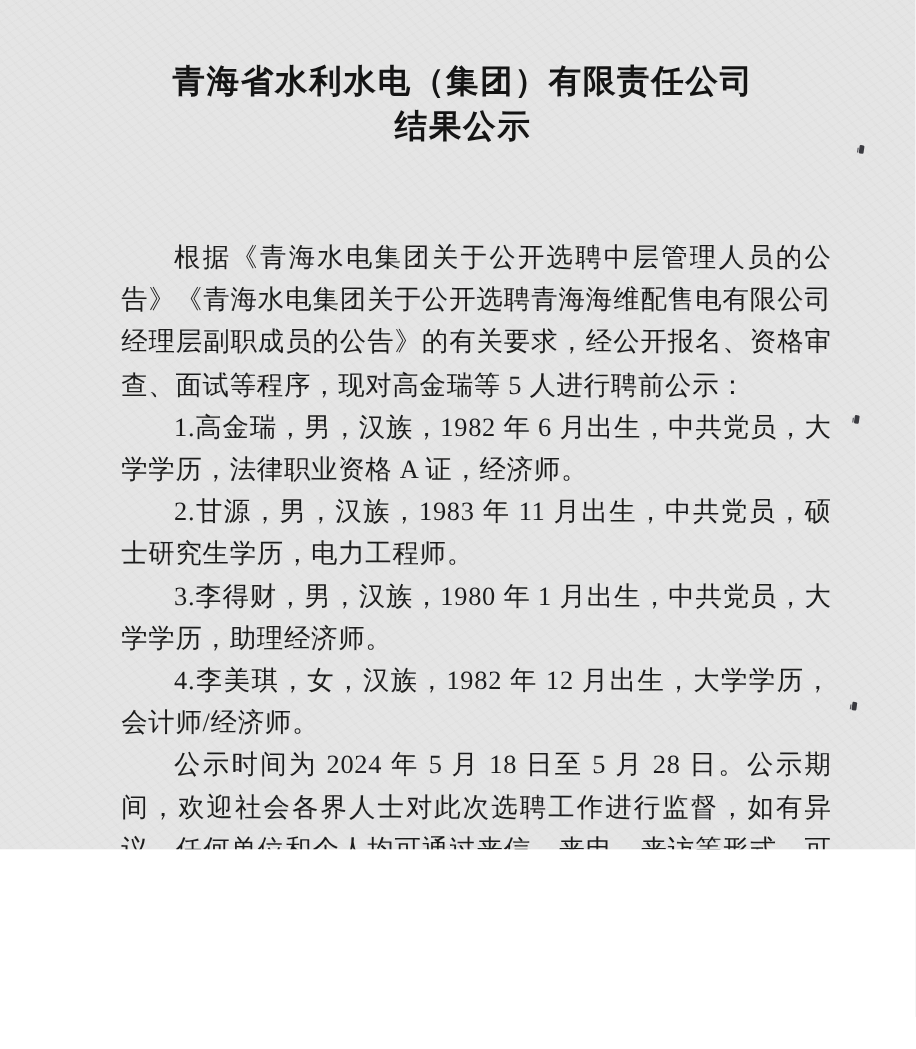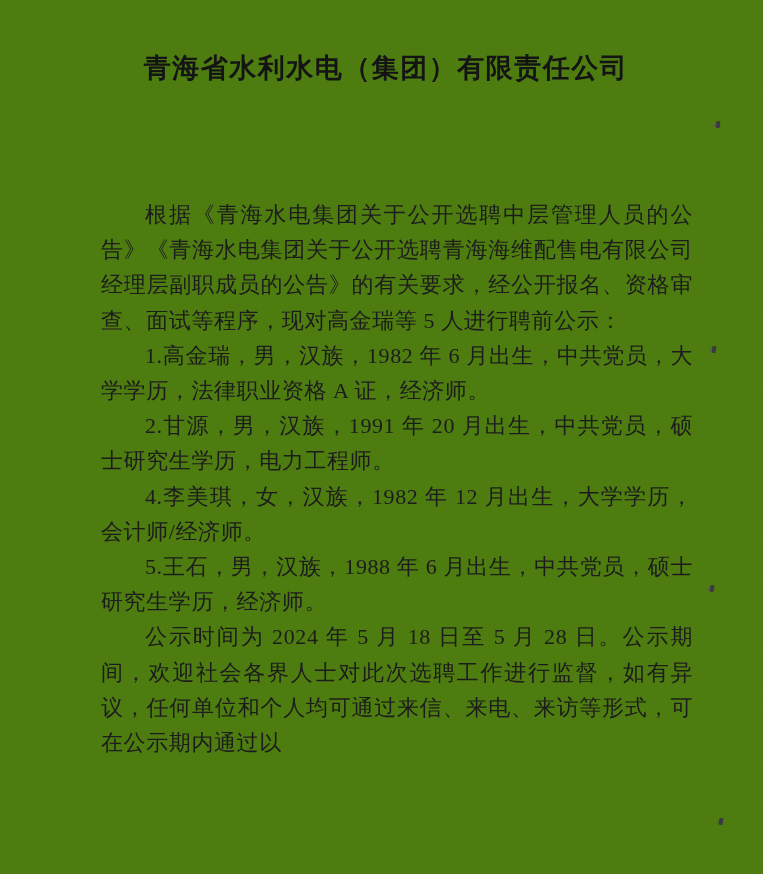--- a/index.html
+++ b/index.html
@@ -3,22 +3,22 @@
 <meta charset="utf-8">
 <style>
   html, body {
     margin: 0;
     padding: 0;
     background: #ffffff;
   }
   .page {
     position: relative;
     width: 763px;
-    height: 874px;
-    background: #4d7c0f;
+    height: 708px;
+    background: #e5e5e5;
     overflow: hidden;
     font-family: "Liberation Serif", "DejaVu Serif", serif;
     color: #1a1a1a;
   }
   
   .page::before {
     content: "";
     position: absolute;
     inset: 0;
     background:
@@ -69,28 +69,29 @@
     box-shadow: -3px 1px 0 -1.5px #55555c;
   }
 </style>
 </head>
 <body>
 
 <div class="page">
 
   <h1 class="doc-title">
     <span class="title-line">青海省水利水电（集团）有限责任公司</span>
+    <span class="title-line">结果公示</span>
   </h1>
 
   <div class="doc-body">
     <p>根据《青海水电集团关于公开选聘中层管理人员的公告》《青海水电集团关于公开选聘青海海维配售电有限公司经理层副职成员的公告》的有关要求，经公开报名、资格审查、面试等程序，现对高金瑞等 5 人进行聘前公示：</p>
     <p>1.高金瑞，男，汉族，1982 年 6 月出生，中共党员，大学学历，法律职业资格 A 证，经济师。</p>
-    <p>2.甘源，男，汉族，1991 年 20 月出生，中共党员，硕士研究生学历，电力工程师。</p>
+    <p>2.甘源，男，汉族，1983 年 11 月出生，中共党员，硕士研究生学历，电力工程师。</p>
+    <p>3.李得财，男，汉族，1980 年 1 月出生，中共党员，大学学历，助理经济师。</p>
     <p>4.李美琪，女，汉族，1982 年 12 月出生，大学学历，会计师/经济师。</p>
-    <p>5.王石，男，汉族，1988 年 6 月出生，中共党员，硕士研究生学历，经济师。</p>
     <p>公示时间为 2024 年 5 月 18 日至 5 月 28 日。公示期间，欢迎社会各界人士对此次选聘工作进行监督，如有异议，任何单位和个人均可通过来信、来电、来访等形式，可在公示期内通过以</p>
   </div>
 
   <div class="speck" style="left: 716px; top: 121px;"></div>
   <div class="speck" style="left: 712px; top: 346px;"></div>
   <div class="speck" style="left: 710px; top: 585px;"></div>
   <div class="speck" style="left: 719px; top: 818px;"></div>
 
 </div>
 

